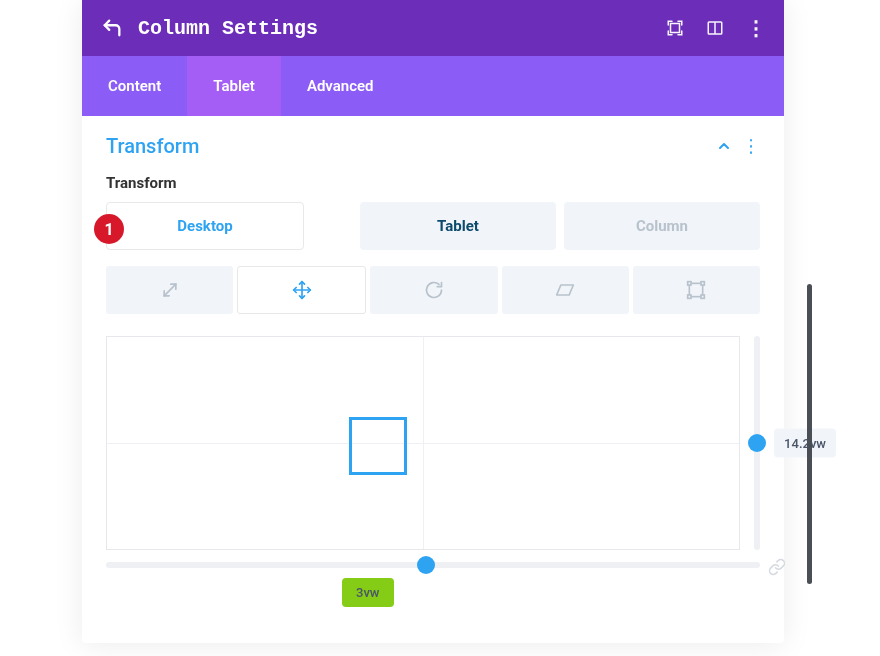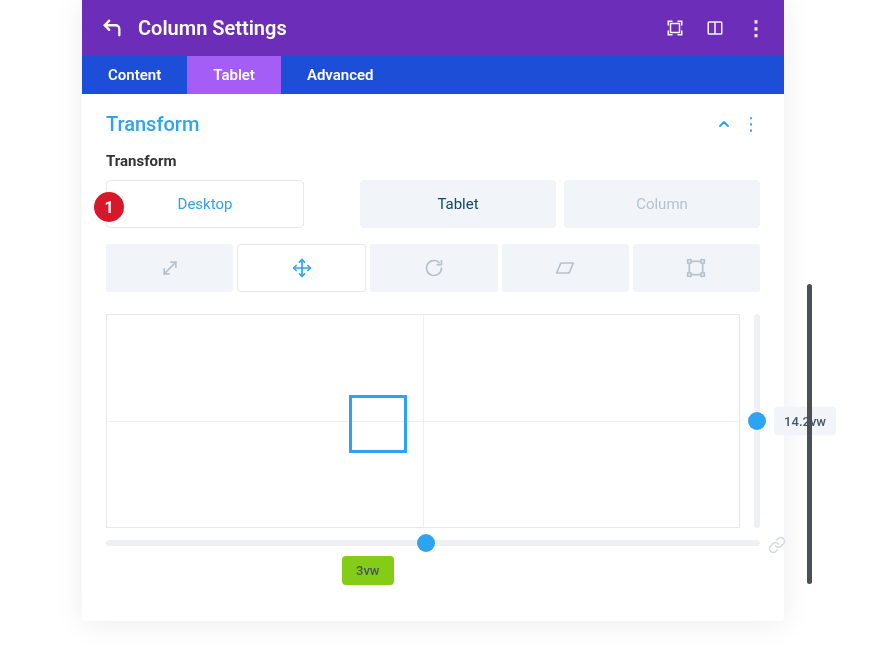--- a/index.html
+++ b/index.html
@@ -31,30 +31,31 @@
     .titlebar .back {
       width: 24px; height: 24px;
       display: flex; align-items: center; justify-content: center;
       cursor: pointer;
       margin-right: 14px;
     }
     .titlebar .title {
       font-size: 20px;
       font-weight: 600;
       flex: 1;
+      font-family: Liberation Mono, monospace;
     }
     .titlebar .right-icons {
       display: flex;
       gap: 22px;
       align-items: center;
     }
     .titlebar .right-icons > * { cursor: pointer; opacity: 0.95; }
     .tabs {
-      background: #1d4ed8;
-      height: 38px;
+      background: #8b5cf6;
+      height: 60px;
       display: flex;
       align-items: stretch;
     }
     .tab {
       padding: 0 26px;
       display: flex;
       align-items: center;
       color: #fff;
       font-size: 15px;
       font-weight: 600;
@@ -101,21 +102,21 @@
     }
     .device-tab {
       flex: 1;
       height: 48px;
       background: #f1f5f9;
       border-radius: 4px;
       display: flex;
       align-items: center;
       justify-content: center;
       font-size: 15px;
-      font-weight: 400;
+      font-weight: 700;
       cursor: pointer;
     }
     .device-tab.active {
       background: #fff;
       border: 1px solid #e8e8e8;
       color: #2ea3f2;
     }
     .device-tab.tablet { color: #0c4a6e; margin-left: 48px; }
     .device-tab.phone { color: #b8c2cc; }
     .badge {

